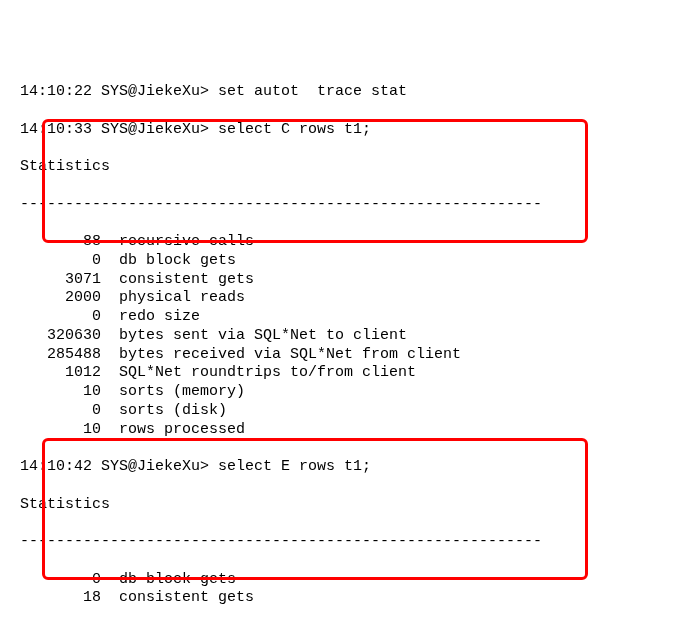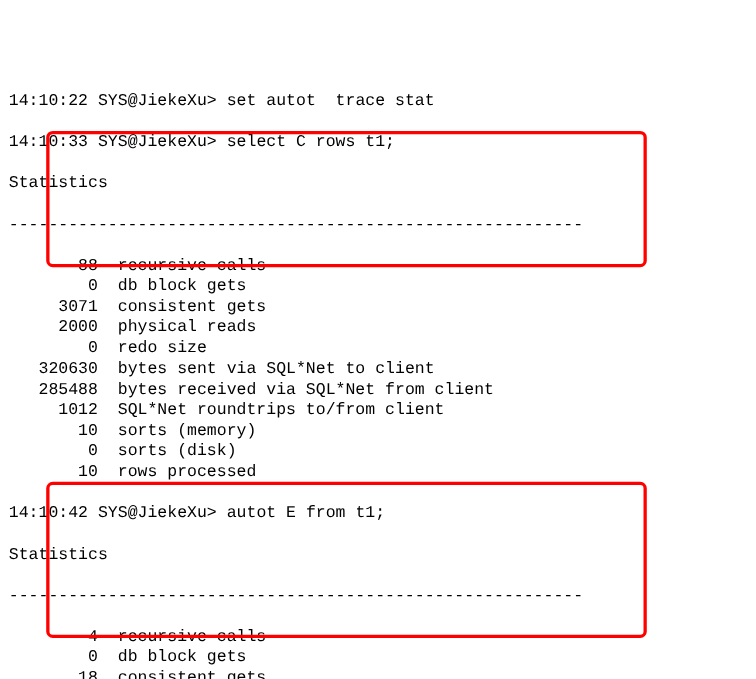--- a/index.html
+++ b/index.html
@@ -8,43 +8,43 @@
       font-family: 'Courier New', Courier, monospace;
       font-size: 15px;
       line-height: 1.25;
       background: #fff;
       color: #000;
       white-space: pre;
       width: 687px;
       box-sizing: border-box;
       position: relative;
     }
-    .line { white-space: pre; }
+    .line { white-space: pre; margin-left: 12px; }
     .dashes { letter-spacing: 0; }
     .highlight-box {
       position: absolute;
       border: 3px solid #ff0000;
       border-radius: 6px;
       pointer-events: none;
     }
   </style>
 </head>
 <body>
 
 
 
 <div class="line"><span>14:10:22</span> <span>SYS@JiekeXu&gt;</span> <span>set autot  trace stat</span></div>
 <div class="line"><span>14:10:33</span> <span>SYS@JiekeXu&gt;</span> <span>select C rows t1;</span></div>
 <div class="line">Statistics</div>
 <div class="line dashes">----------------------------------------------------------</div>
 <div id="stats1"><div class="line"><span>       88</span>  <span>recursive calls</span></div><div class="line"><span>        0</span>  <span>db block gets</span></div><div class="line"><span>     3071</span>  <span>consistent gets</span></div><div class="line"><span>     2000</span>  <span>physical reads</span></div><div class="line"><span>        0</span>  <span>redo size</span></div><div class="line"><span>   320630</span>  <span>bytes sent via SQL*Net to client</span></div><div class="line"><span>   285488</span>  <span>bytes received via SQL*Net from client</span></div><div class="line"><span>     1012</span>  <span>SQL*Net roundtrips to/from client</span></div><div class="line"><span>       10</span>  <span>sorts (memory)</span></div><div class="line"><span>        0</span>  <span>sorts (disk)</span></div><div class="line"><span>       10</span>  <span>rows processed</span></div></div>
-<div class="line"><span>14:10:42</span> <span>SYS@JiekeXu&gt;</span> <span>autot E from t1;</span></div>
+<div class="line"><span>14:10:42</span> <span>SYS@JiekeXu&gt;</span> <span>select E rows t1;</span></div>
 <div class="line">Statistics</div>
 <div class="line dashes">----------------------------------------------------------</div>
-<div id="stats2"><div class="line"><span>        4</span>  <span>recursive calls</span></div><div class="line"><span>        0</span>  <span>db block gets</span></div><div class="line"><span>       18</span>  <span>consistent gets</span></div></div>
+<div id="stats2"><div class="line"><span>        0</span>  <span>db block gets</span></div><div class="line"><span>       18</span>  <span>consistent gets</span></div></div>
 
 <div class="highlight-box" style="left:42px; top:119px; width:540px; height:118px;"></div>
 <div class="highlight-box" style="left:42px; top:438px; width:540px; height:136px;"></div>
 
 
 
 
 
 
 </body></html>

